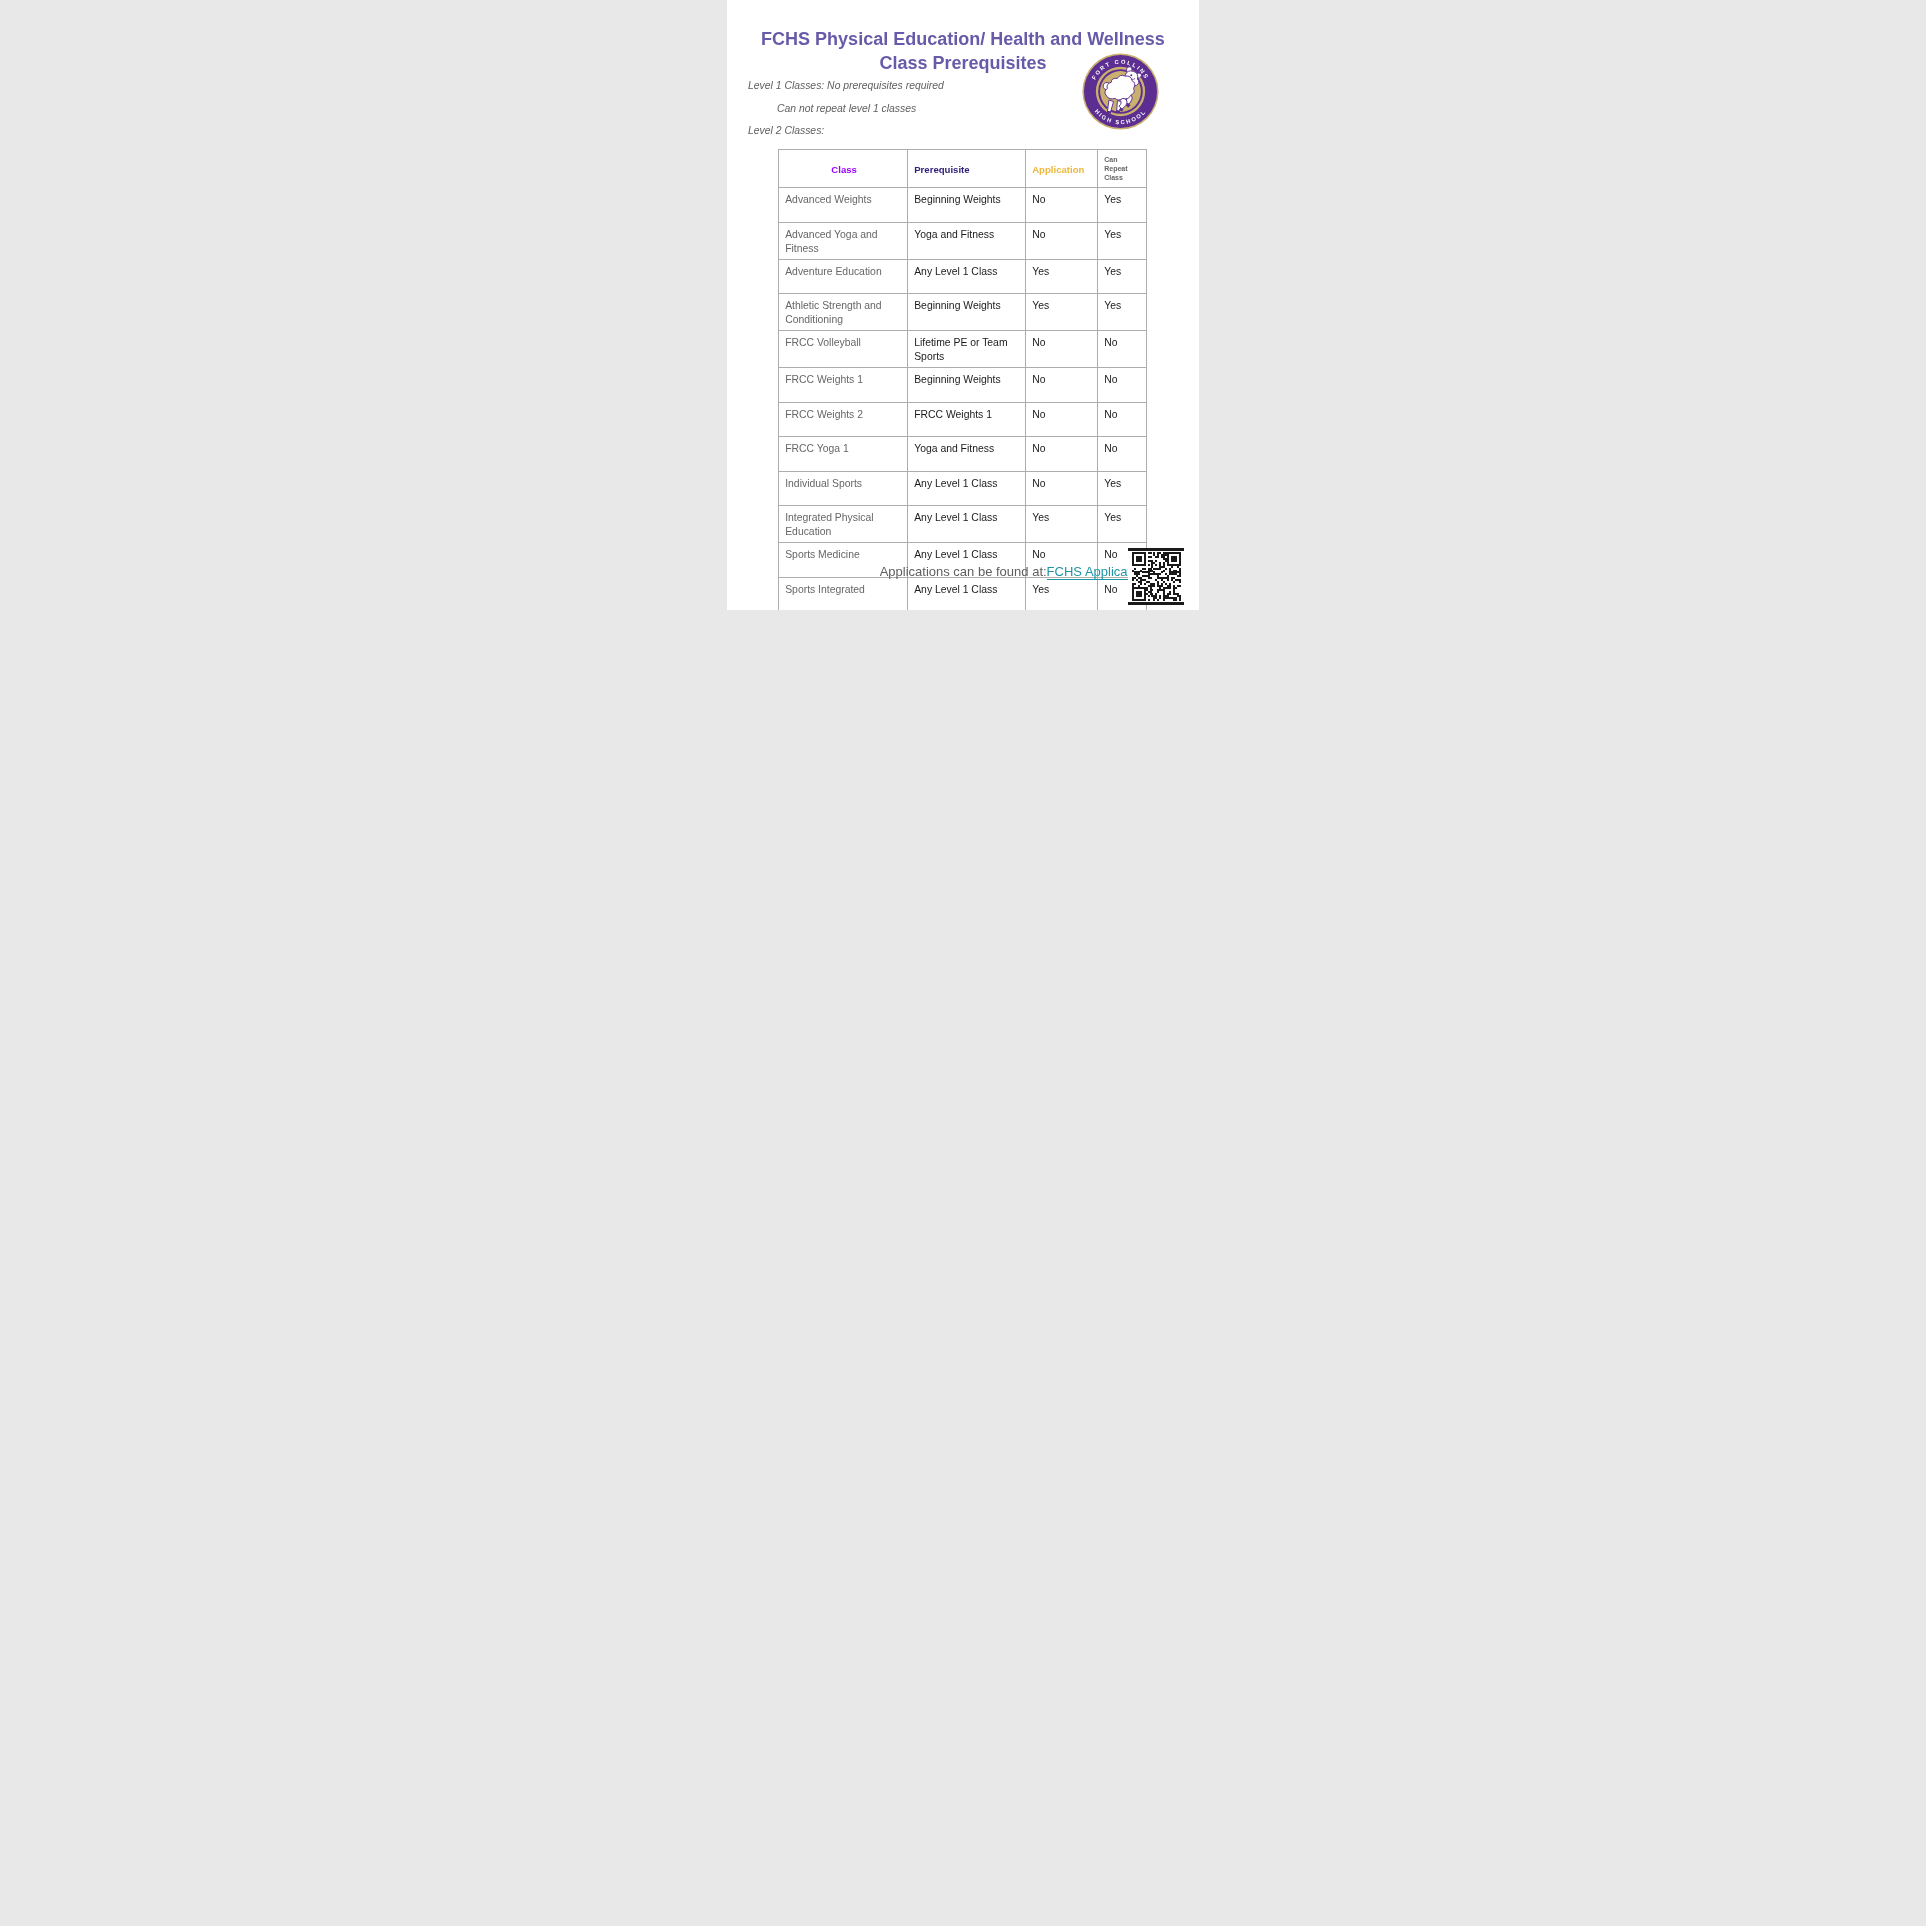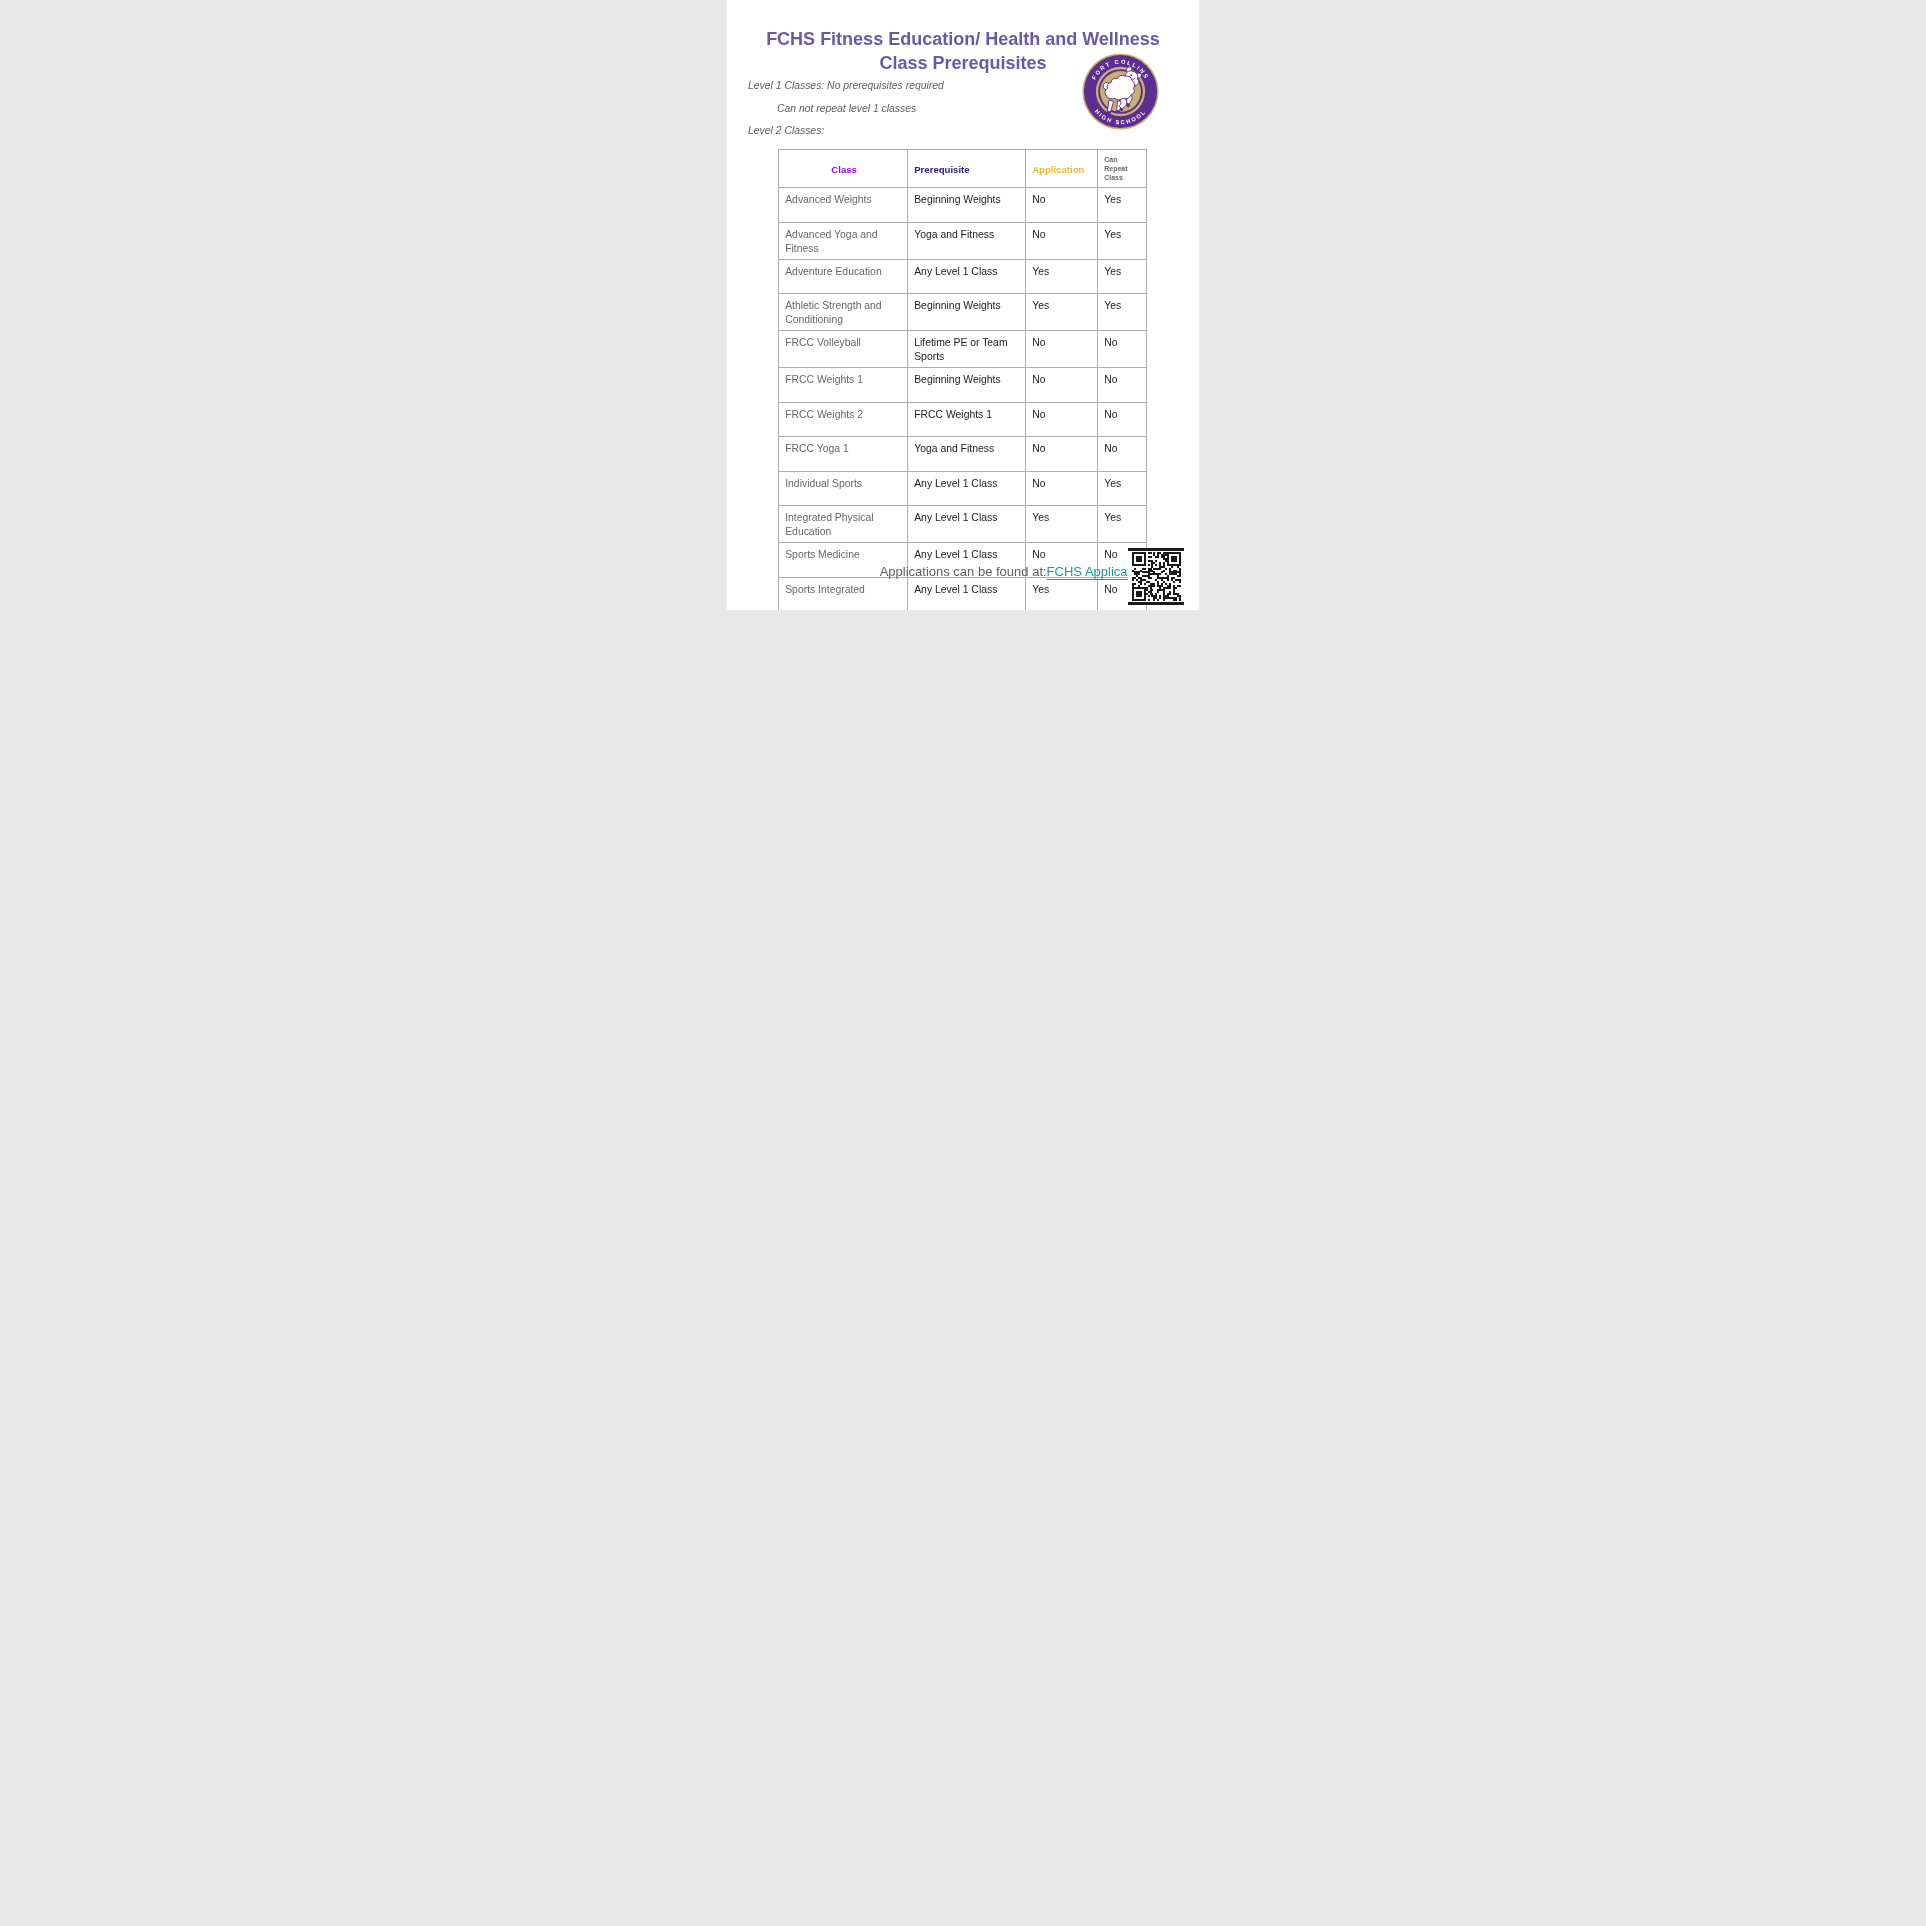--- a/index.html
+++ b/index.html
@@ -51,21 +51,21 @@
   .qr-bar.top{top:0;}
   .qr-bar.bottom{bottom:0;}
   .qr-grid{position:absolute;left:2.7px;right:2.7px;top:4.2px;bottom:4.2px;}
   .qr-grid svg{width:100%;height:100%;display:block;}
 </style>
 </head>
 <body>
 
 <div class="page">
 
-  <h1 class="page-title"><span>FCHS Fitness Education/ Health and Wellness</span><br><span>Class Prerequisites</span></h1>
+  <h1 class="page-title"><span>FCHS Physical Education/ Health and Wellness</span><br><span>Class Prerequisites</span></h1>
 
   <div class="logo">
     <svg viewBox="0 0 200 200">
       <circle cx="100" cy="100" r="99" fill="#C9B06F"></circle>
       <circle cx="100" cy="100" r="95" fill="#5C2E92"></circle>
       <circle cx="100" cy="100" r="64" fill="#C9B06F"></circle>
       <circle cx="100" cy="100" r="58" fill="#5C2E92"></circle>
       <circle cx="100" cy="100" r="53" fill="#C9B06F"></circle>
       <defs>
         <path id="arcTop" d="M 28,100 A 72,72 0 0 1 172,100"></path>

